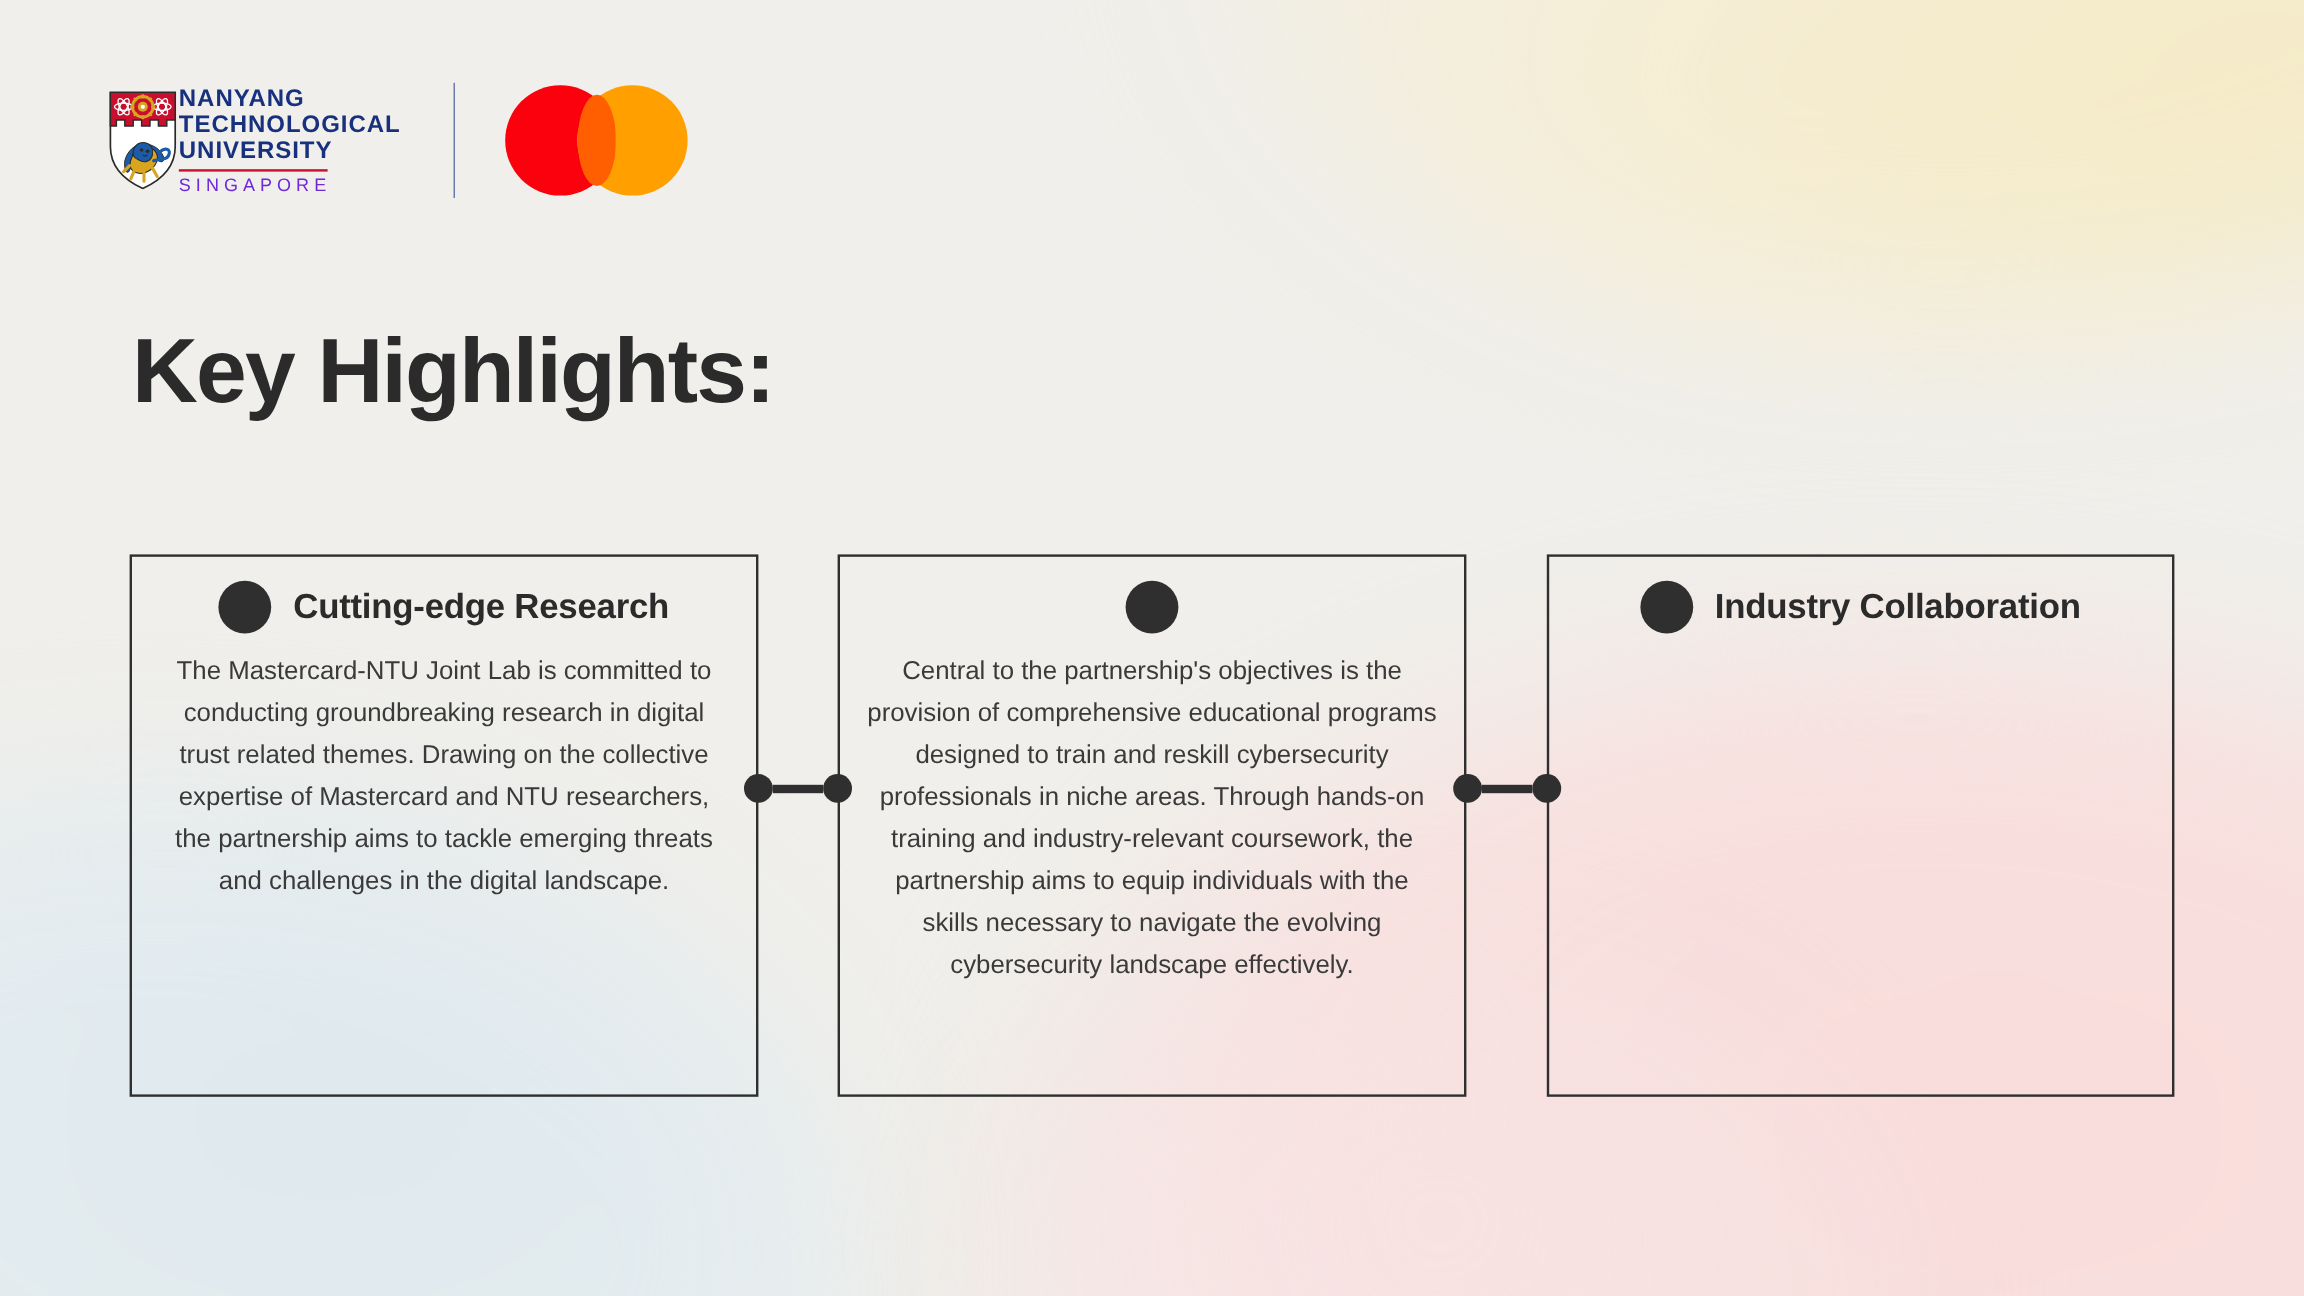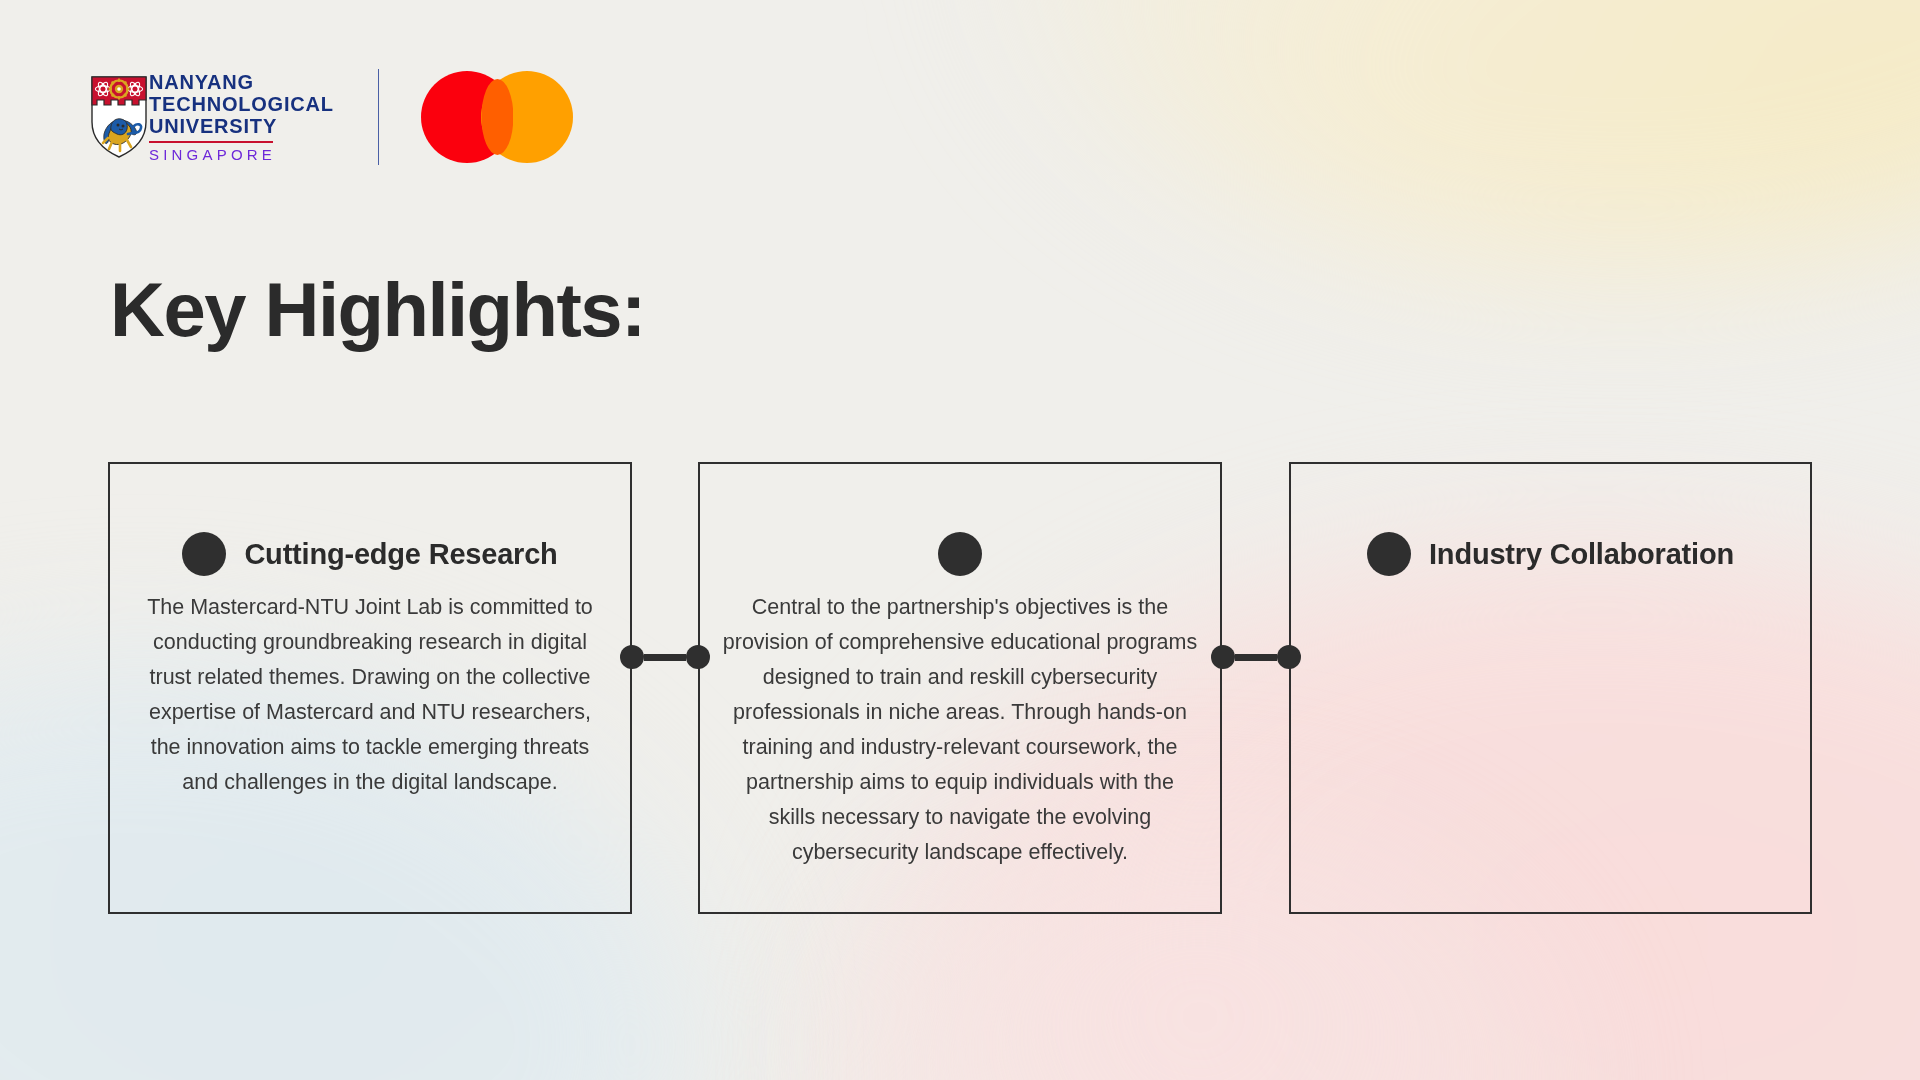--- a/index.html
+++ b/index.html
@@ -150,21 +150,21 @@
     top: 462px;
     width: 1704px;
     height: 454px;
   }
   .card {
     position: absolute;
     top: 0;
     height: 452px;
     border: 2px solid #2F2F2F;
     box-sizing: border-box;
-    padding: 68px 22px 0 22px;
+    padding: 20px 22px 0 22px;
   }
   #card-0 { left: 0px;    width: 524px; }
   #card-1 { left: 590px;  width: 524px; }
   #card-2 { left: 1181px; width: 523px; }
 
   .card-header {
     display: flex;
     align-items: center;
     justify-content: center;
     gap: 18px;
@@ -290,21 +290,21 @@
 
 <div id="page-title">Key Highlights:</div>
 
 <div id="cards">
 
   <div class="card" id="card-0">
     <div class="card-header">
       <div class="card-dot"></div>
       <div class="card-title">Cutting-edge Research</div>
     </div>
-    <div class="card-body">The Mastercard-NTU Joint Lab is committed to conducting groundbreaking research in digital trust related themes. Drawing on the collective expertise of Mastercard and NTU researchers, the innovation aims to tackle emerging threats and challenges in the digital landscape.</div>
+    <div class="card-body">The Mastercard-NTU Joint Lab is committed to conducting groundbreaking research in digital trust related themes. Drawing on the collective expertise of Mastercard and NTU researchers, the partnership aims to tackle emerging threats and challenges in the digital landscape.</div>
   </div>
 
   <div class="card" id="card-1">
     <div class="card-header">
       <div class="card-dot"></div>
     </div>
     <div class="card-body">Central to the partnership's objectives is the provision of comprehensive educational programs designed to train and reskill cybersecurity professionals in niche areas. Through hands-on training and industry-relevant coursework, the partnership aims to equip individuals with the skills necessary to navigate the evolving cybersecurity landscape effectively.</div>
   </div>
 
   <div class="card" id="card-2">

